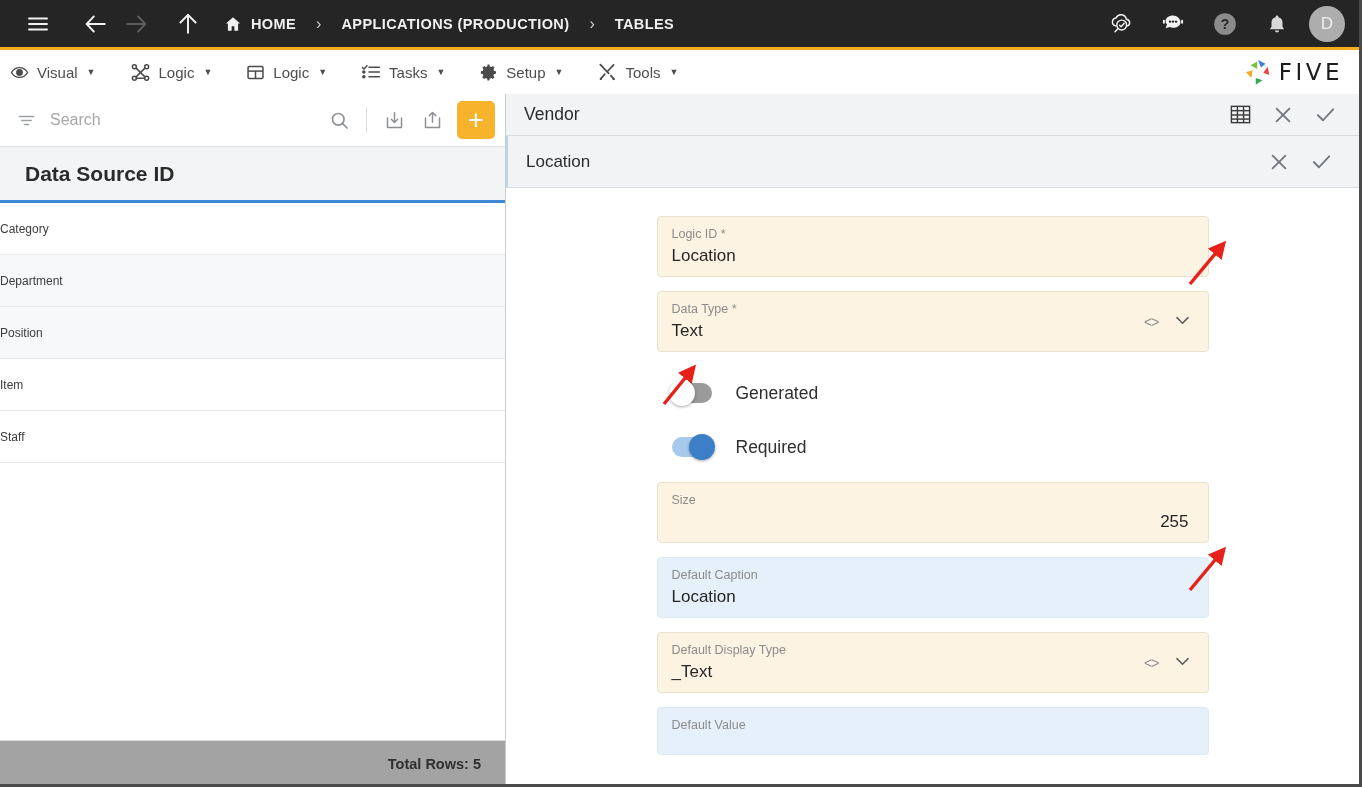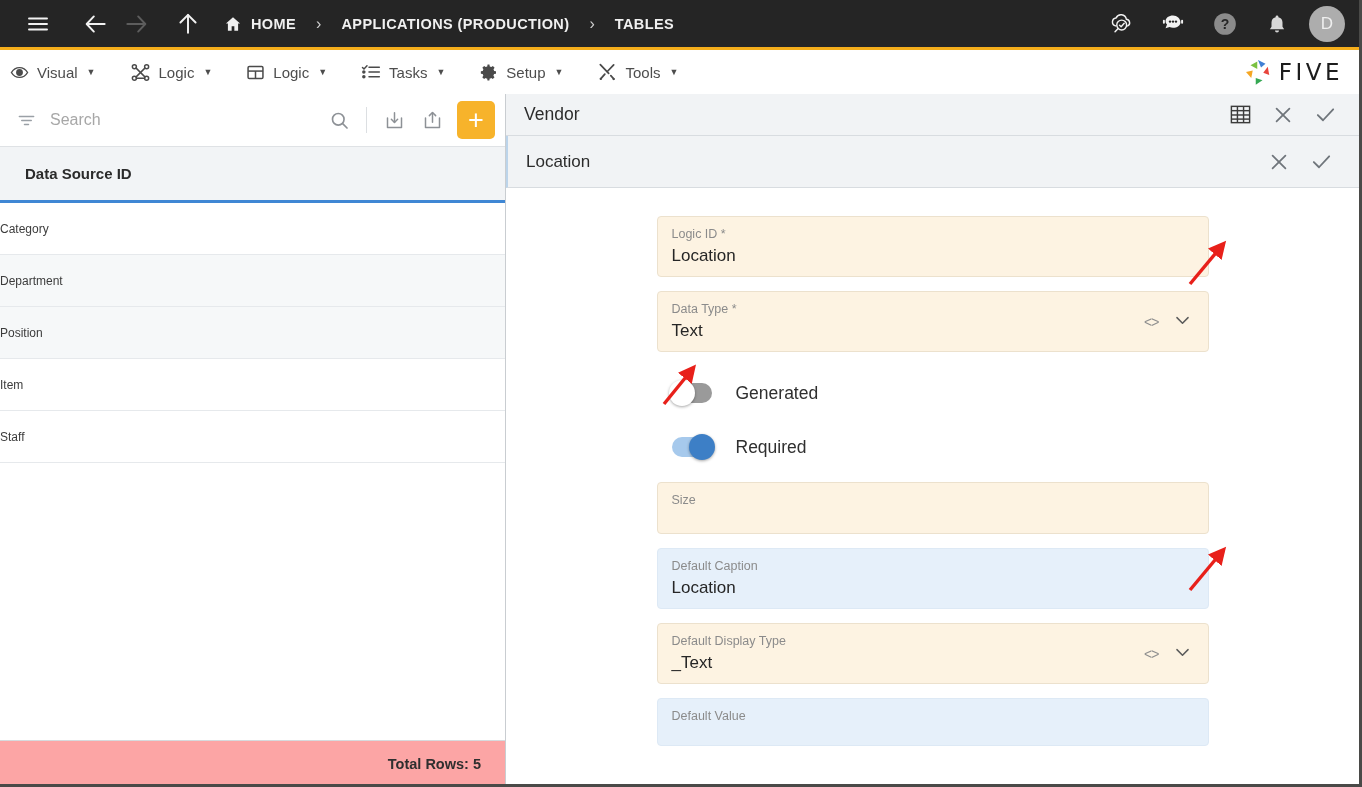--- a/index.html
+++ b/index.html
@@ -129,34 +129,34 @@
     display: flex; align-items: center; justify-content: center;
     font-size: 27px; font-weight: 300; cursor: pointer;
     margin-left: 4px;
   }
   .list { flex: 1; overflow: hidden; }
   .list-header {
     height: 56px;
     background: #f2f4f6;
     display: flex; align-items: center;
     padding-left: 25px;
-    font-size: 15px; font-weight: bold; color: #2b2b2b;
+    font-size: 21px; font-weight: bold; color: #2b2b2b;
     border-bottom: 3px solid #3f87d4;
   }
   .list-row {
     height: 52px;
     display: flex; align-items: center;
     font-size: 12px; color: #3c3c3c;
     border-bottom: 1px solid #e6e9ec;
     cursor: pointer;
   }
   .list-row.alt { background: #f6f8f9; }
   .statusbar {
     height: 47px;
-    background: #fca5a5;
+    background: #a3a3a3;
     border-top: 1px solid #d6dadd;
     display: flex; align-items: center; justify-content: flex-end;
     padding-right: 24px;
     font-size: 14.5px; font-weight: bold; color: #2f2f2f;
   }
 
   
   .main { flex: 1; display: flex; flex-direction: column; background:#fff; position:relative; }
   .panel-head {
     height: 42px;
@@ -535,20 +535,21 @@
 
         <div class="toggle-row">
           <div class="switch on">
             <div class="knob"></div>
           </div>
           <div class="toggle-label">Required</div>
         </div>
 
         <div class="field cream" style="margin-top:8px;">
           <div class="field-label">Size</div>
+          <div class="field-value right">255</div>
         </div>
 
         <div class="field blue">
           <div class="field-label">Default Caption</div>
           <div class="field-value">Location</div>
         </div>
 
         <div class="field cream">
           <div class="field-label">Default Display Type</div>
           <div class="field-value">_Text</div>

